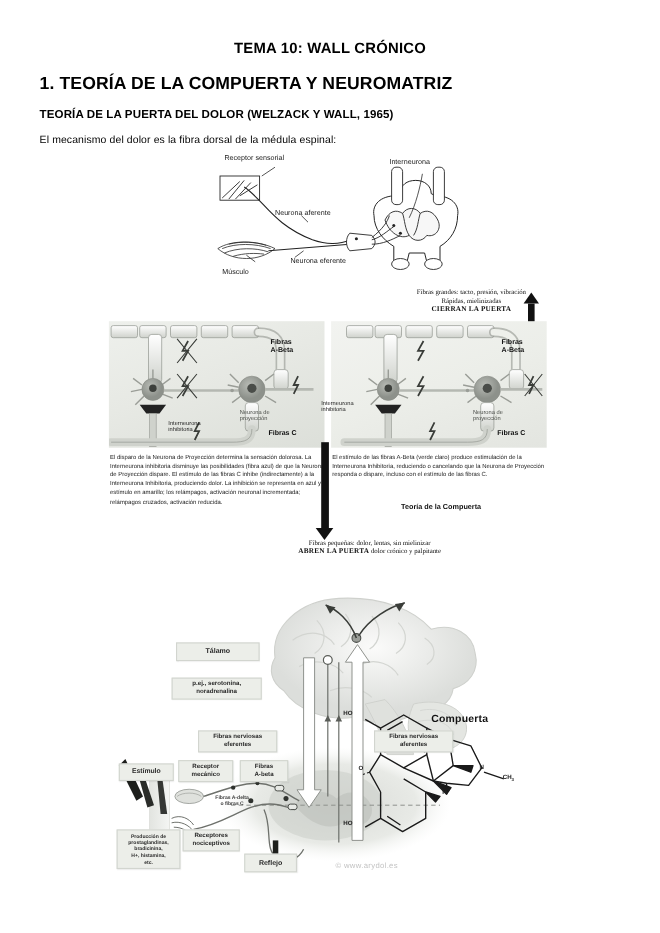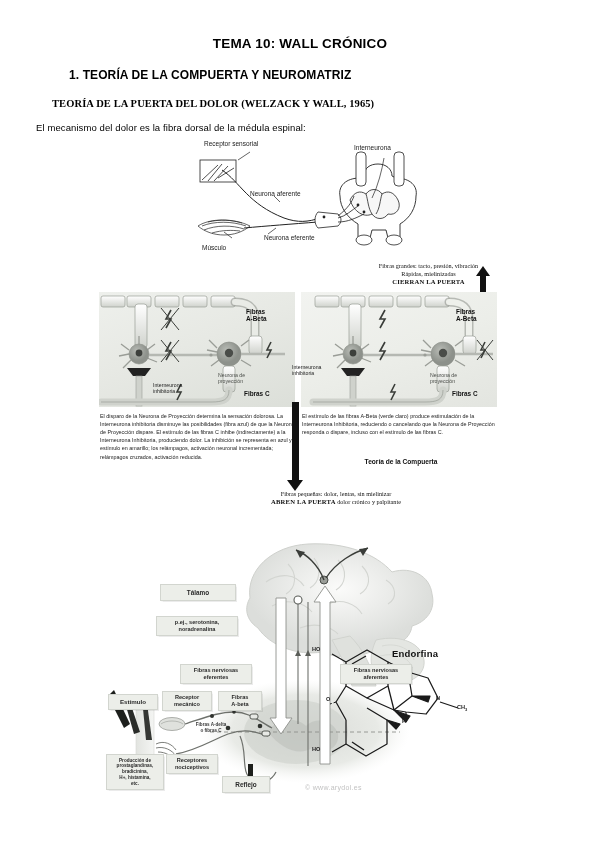--- a/index.html
+++ b/index.html
@@ -9,28 +9,26 @@
     overflow:hidden;position:relative;
   }
   .page{position:relative;width:600px;height:848px;background:#fff;}
 
   
   .doc-title{
     position:absolute;left:0;top:36px;width:600px;text-align:center;
     font-size:13.5px;font-weight:bold;letter-spacing:.2px;
   }
   .h-section{
-    position:absolute;left:36px;top:68px;font-size:12px;font-weight:bold;
+    position:absolute;left:36px;top:68px;font-size:16px;font-weight:bold;
     letter-spacing:.1px;
-    margin-left:33px;
   }
   .h-sub{
-    position:absolute;left:52px;top:98px;font-size:10.5px;font-weight:bold;
+    position:absolute;left:36px;top:98px;font-size:10.5px;font-weight:bold;
     letter-spacing:.1px;
-    font-family:Liberation Serif, serif;
   }
   .para{
     position:absolute;left:36px;top:122px;font-size:9.5px;letter-spacing:.1px;
   }
 
   
   .fig{position:absolute;}
 
   
   #fig1{left:188px;top:138px;width:230px;height:125px;}
@@ -498,17 +496,17 @@
 o fibras C</div>
     <div class="box3" style="left:6px;top:218px;width:56px;height:34px;font-size:4.6px;">Producción de
 prostaglandinas,
 bradicinina,
 H+, histamina,
 etc.</div>
     <div class="box3" style="left:66px;top:218px;width:50px;height:18px;">Receptores
 nociceptivos</div>
     <div class="box3" style="left:122px;top:240px;width:46px;height:15px;font-size:6.4px;">Reflejo</div>
 
-    <div class="endorfina">Endorfina</div>
+    <div class="endorfina">Compuerta</div>
     <div class="watermark">© www.arydol.es</div>
   </div>
 
 </div>
 
 </body></html>

